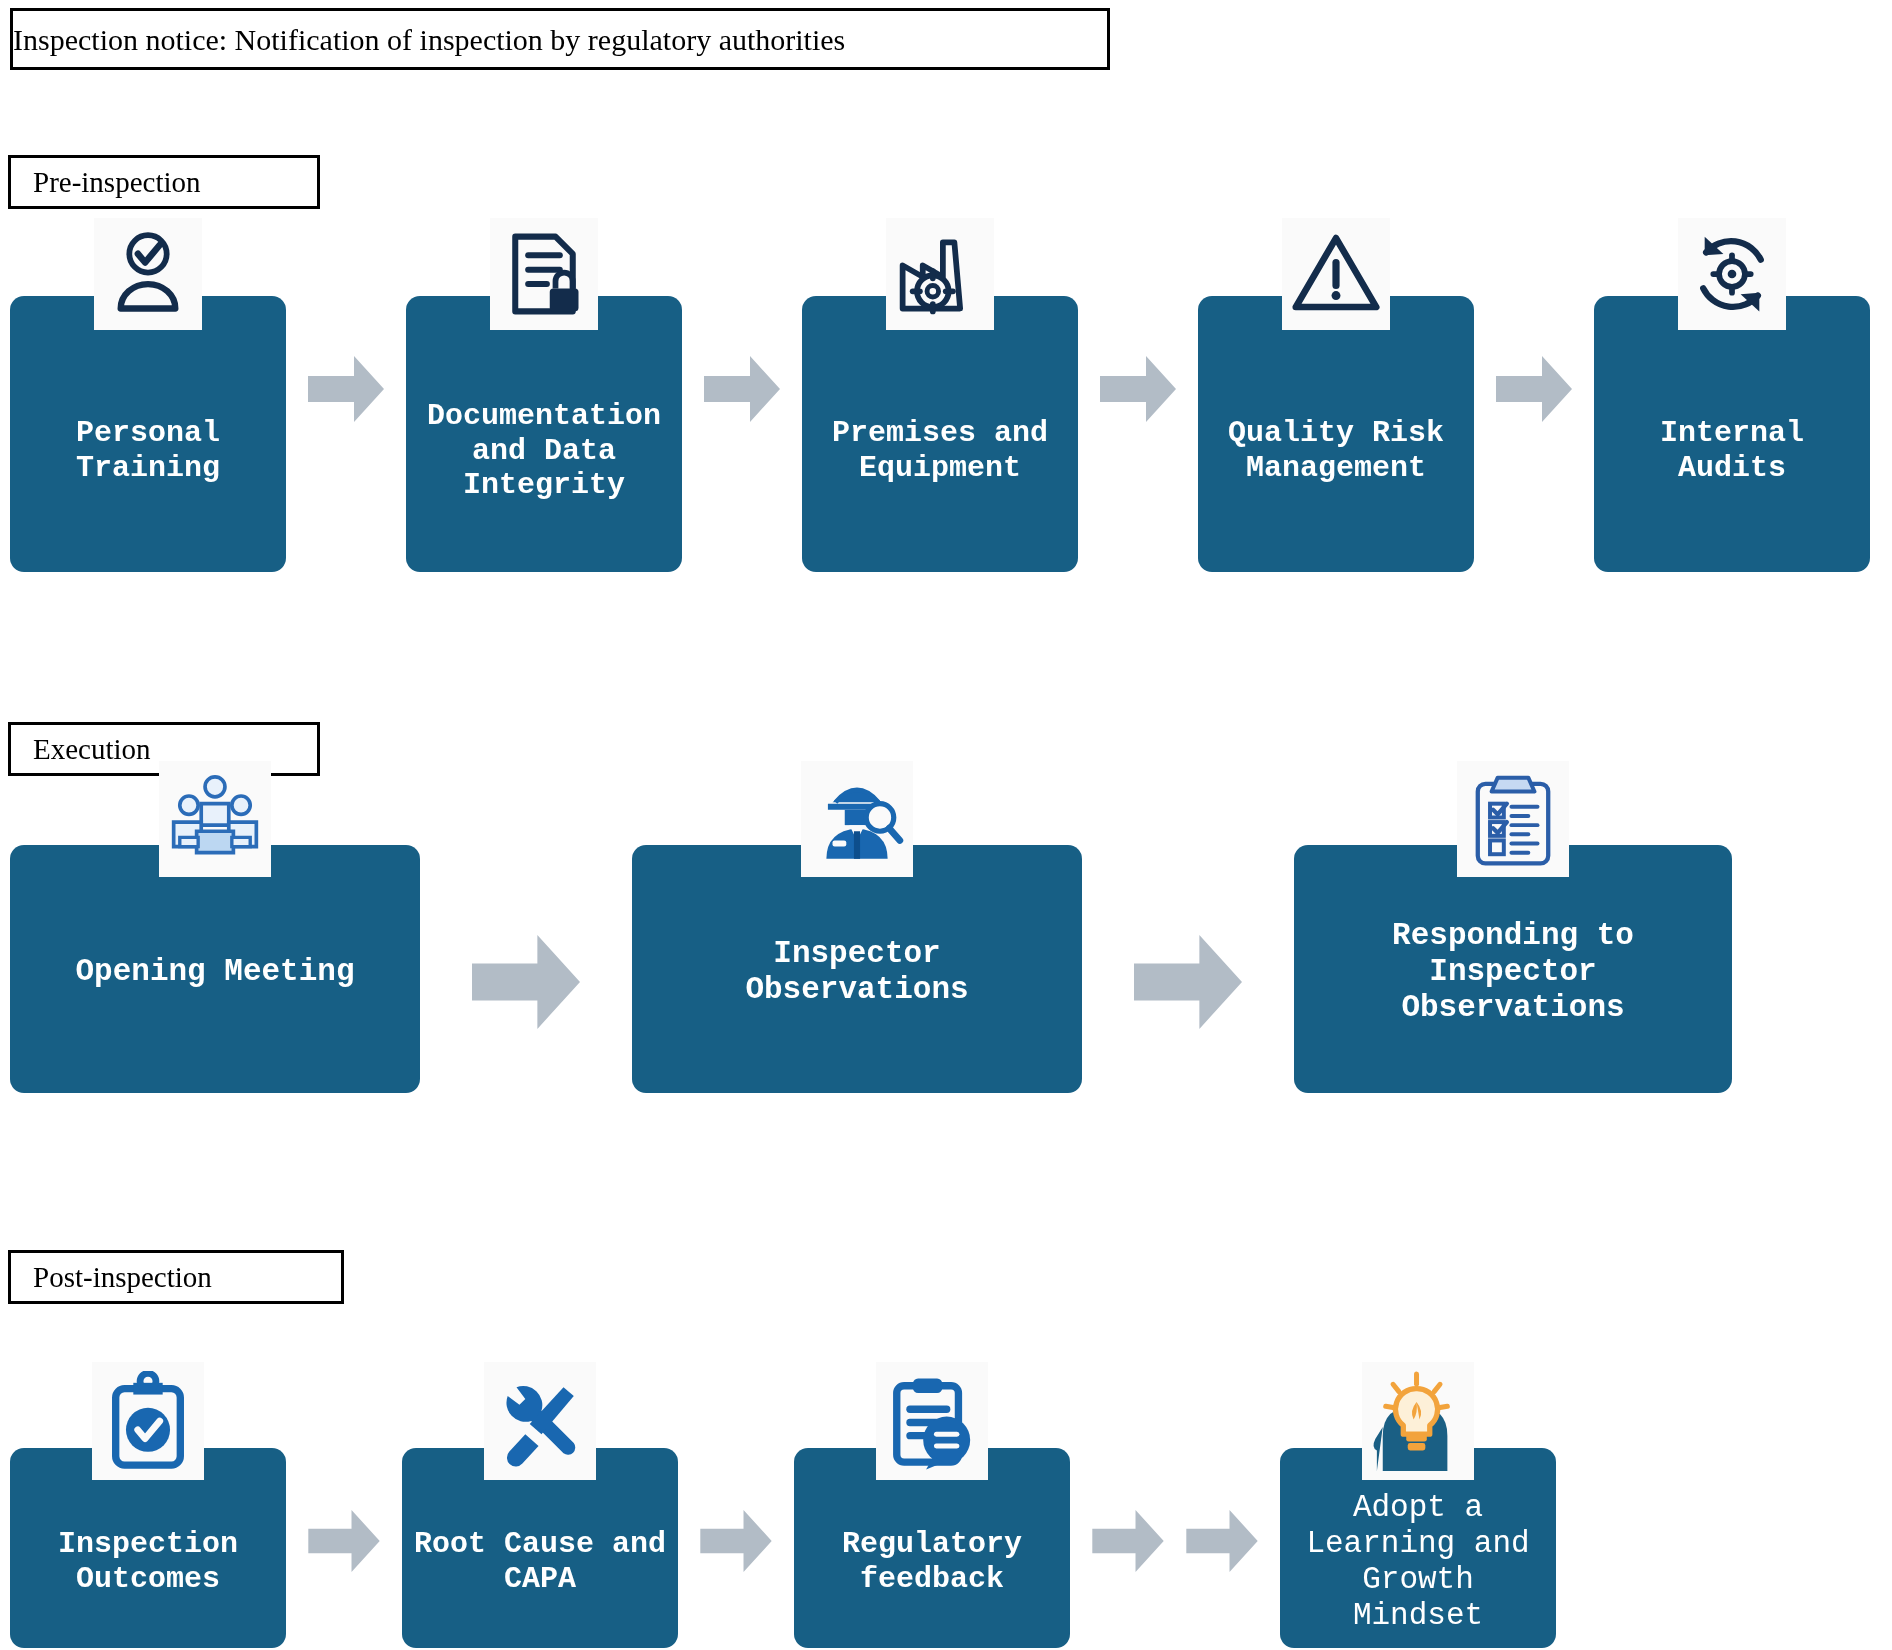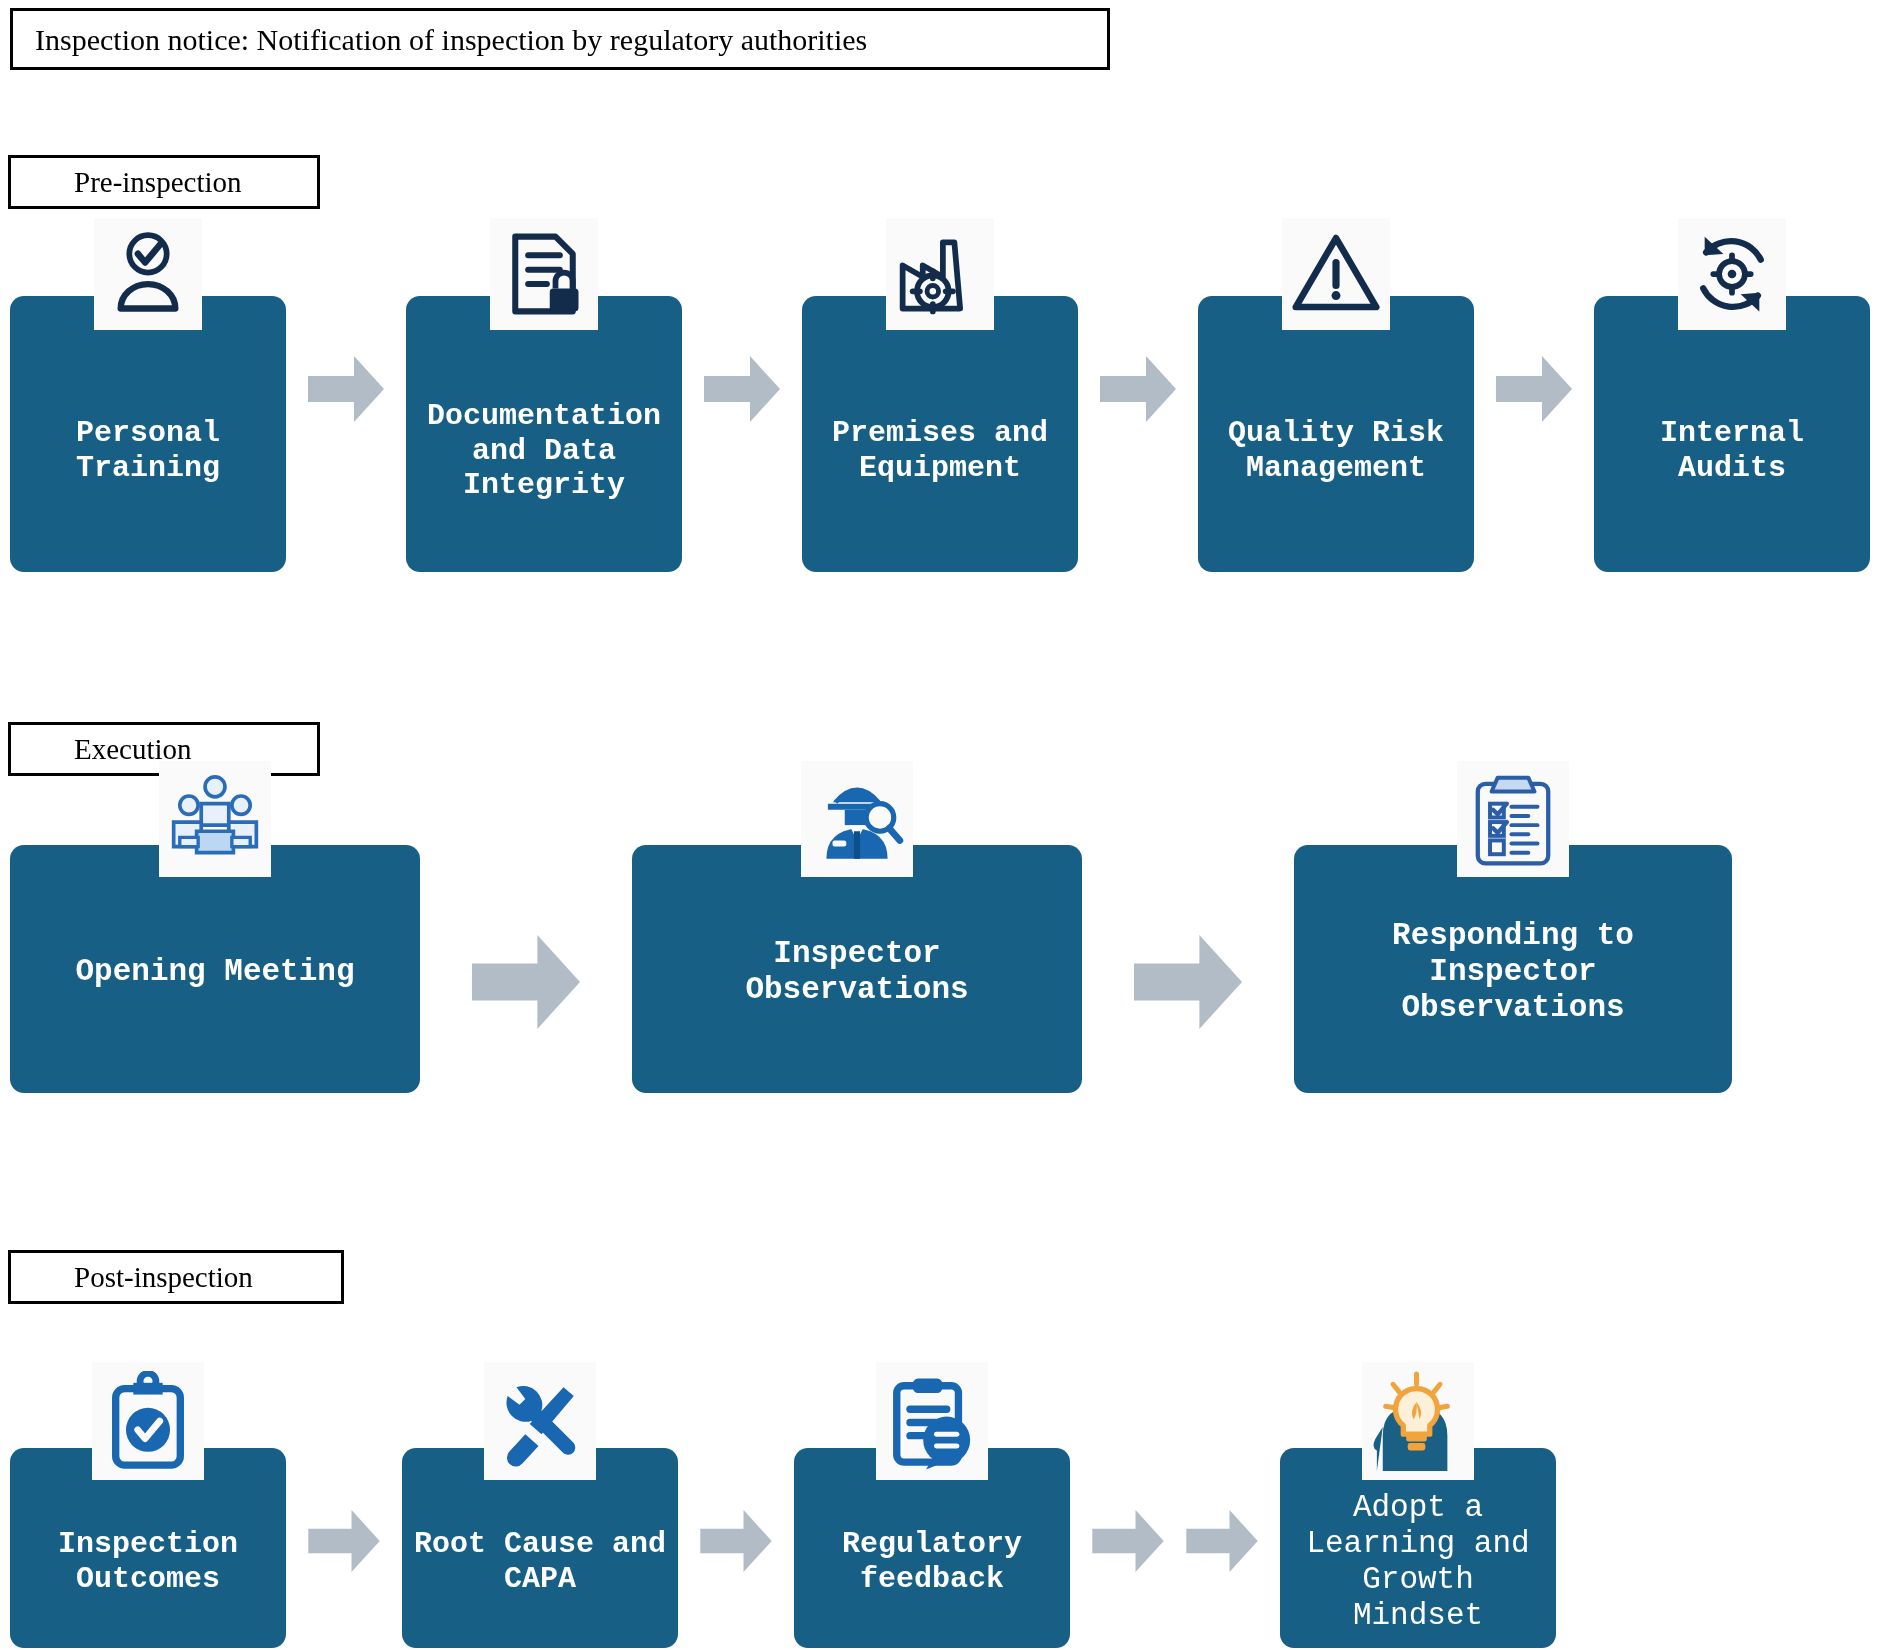--- a/index.html
+++ b/index.html
@@ -24,33 +24,31 @@
     height: 62px;
     border: 3px solid #000;
     background: #fff;
     display: flex;
     align-items: center;
     box-sizing: border-box;
   }
   .notice-box span {
     font-size: 30px;
     color: #000;
-    padding-left: 22px;
     line-height: 1.1;
   }
 
   .phase-label {
     position: absolute;
     border: 3px solid #000;
     background: #fff;
     display: flex;
     align-items: center;
     box-sizing: border-box;
     height: 54px;
-    padding-left: 41px;
   }
   .phase-label span {
     font-size: 29px;
     color: #000;
     padding-left: 22px;
   }
   #phase-pre  { left: 8px;  top: 155px;  width: 312px; }
   #phase-exec { left: 8px;  top: 722px;  width: 312px; }
   #phase-post { left: 8px;  top: 1250px; width: 336px; }
 

